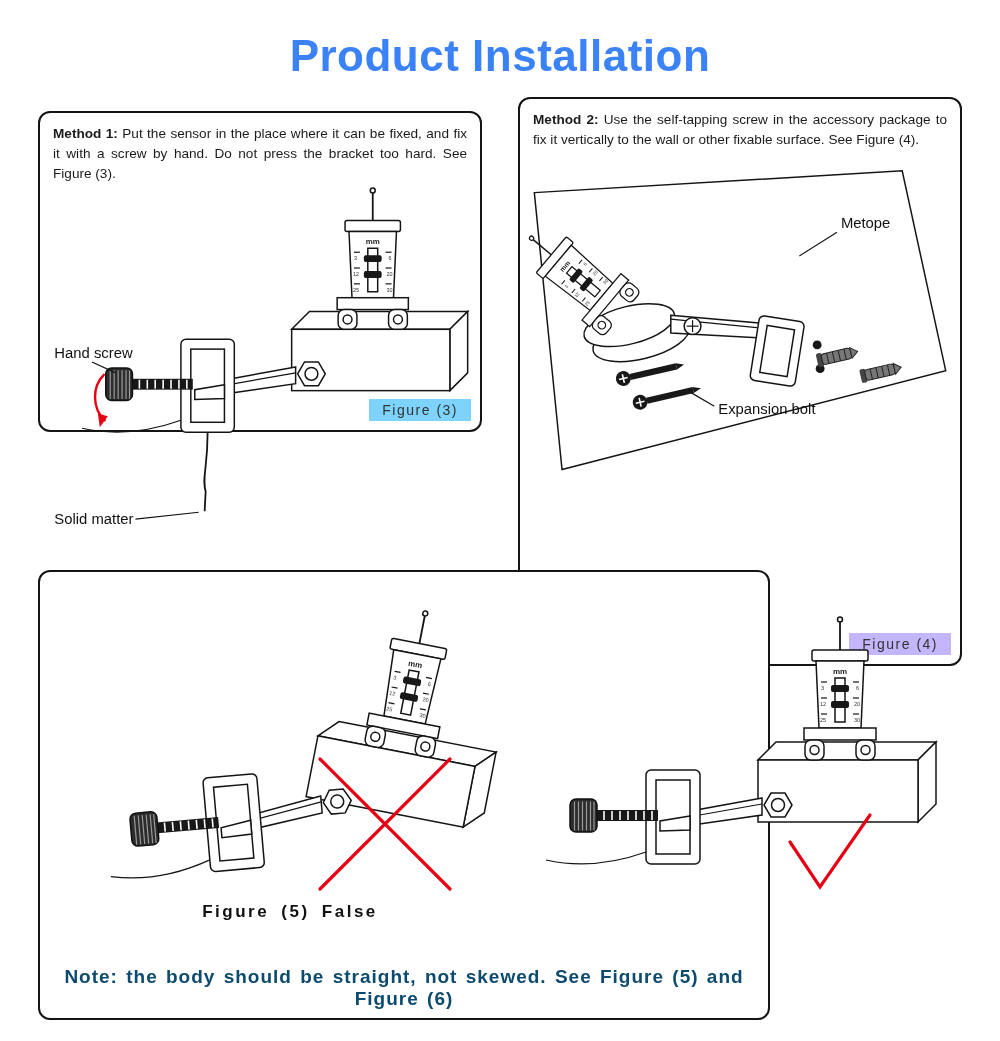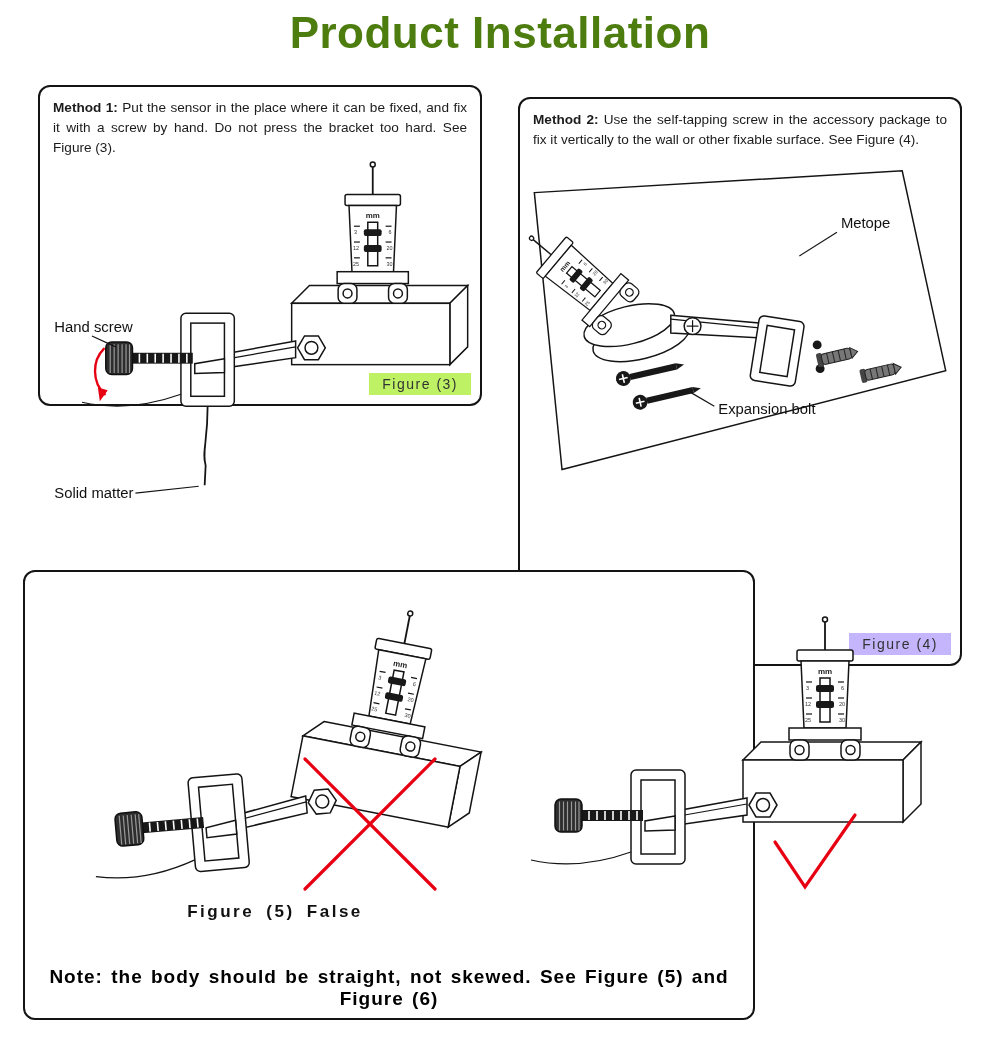--- a/index.html
+++ b/index.html
@@ -1,23 +1,23 @@
 <!DOCTYPE html>
 <html><head>
 <meta charset="utf-8">
 <style>
   * { margin:0; padding:0; box-sizing:border-box; }
   html,body { width:1000px; height:1041px; background:#fff; overflow:hidden;
     font-family:"Liberation Sans", sans-serif; position:relative; }
   .page-title { position:absolute; top:8px; left:0; width:100%; text-align:center;
     font-size:44px; font-weight:bold; color:#29ABE2; letter-spacing:0.5px; }
   .panel { position:absolute; border:2.5px solid #141414; border-radius:12px; background:#fff; }
-  #panel-method1 { left:38px; top:85px;  width:444px; height:321px; }
+  #panel-method1 { left:38px; top:111px;  width:444px; height:321px; }
   #panel-method2 { left:518px; top:97px; width:444px; height:569px; }
-  #panel-compare { left:23px; top:570px; width:732px; height:450px; }
+  #panel-compare { left:38px; top:570px; width:732px; height:450px; }
   .method-text { padding:11px 13px 0 13px; font-size:13.6px; line-height:20px;
     color:#1b1b1b; text-align:justify; }
   .method-text b { font-weight:bold; }
   .fig-tag { position:absolute; right:9px; bottom:9px; background:#C9C9C9; color:#333;
     font-size:14px; letter-spacing:1.5px; padding:3px 13px; }
   .diagram { position:absolute; }
   svg text { font-family:"Liberation Sans", sans-serif; }
   .shape { fill:#fff; stroke:#141414; stroke-width:1.5; }
   .ln    { stroke:#141414; stroke-width:1.8; fill:none; }
   .lnt   { stroke:#141414; stroke-width:1.2; fill:none; }
@@ -99,39 +99,39 @@
       <line x1="74.5" y1="189.5" x2="74.5" y2="218.5" class="ridge"></line>
       <line x1="78.5" y1="189.5" x2="78.5" y2="218.5" class="ridge"></line>
       <line x1="82.5" y1="189.5" x2="82.5" y2="218.5" class="ridge"></line>
       <line x1="86" y1="189.5" x2="86" y2="218.5" class="ridge"></line>
       <polygon points="284,193 277,205 263,205 256,193 263,181 277,181" class="shape"></polygon>
       <circle cx="270" cy="193" r="6.5" class="shape"></circle>
     </g>
   </defs>
 </svg>
 
-<h1 class="page-title" style="color: #4d7c0f;">Product Installation</h1>
+<h1 class="page-title" style="color: #3b82f6; margin-top: 23px;">Product Installation</h1>
 
 <div class="panel" id="panel-method1">
   <p class="method-text"><b>Method 1:</b> <span>Put the sensor in the place where it can be fixed, and fix it with a screw by hand. Do not press the bracket too hard. See Figure (3).</span></p>
 
   <svg class="diagram" style="left:4px;top:70px" width="436" height="352" viewBox="0 0 440 356">
     <use href="#block" x="250" y="130"></use>
     <use href="#gauge" x="296" y="4"></use>
     <use href="#armclamp"></use>
     <path d="M165,252 C165,290 159,298 163,312 L162,332" class="ln"></path>
     <path d="M60,194 C48,206 48,228 61,240" class="redarrow" style="stroke: rgb(230, 0, 18);"></path>
     <polygon points="54,233 64,236 56,247" class="redfill" style="fill: rgb(230, 0, 18);"></polygon>
     <text x="10" y="177" class="lbl">Hand screw</text>
     <line x1="48" y1="181" x2="72" y2="192" class="lnt"></line>
     <text x="10" y="345" class="lbl">Solid matter</text>
     <line x1="92" y1="340" x2="156" y2="333" class="lnt"></line>
   </svg>
 
-  <div class="fig-tag" style="background: #bef264;">Figure (3)</div>
+  <div class="fig-tag" style="background: #7dd3fc;">Figure (3)</div>
 </div>
 
 <div class="panel" id="panel-method2">
   <p class="method-text"><b>Method 2:</b> <span>Use the self-tapping screw in the accessory package to fix it vertically to the wall or other fixable surface. See Figure (4).</span></p>
 
   <svg class="diagram" style="left:4px;top:60px" width="436" height="356" viewBox="0 0 440 360">
     <polygon points="10,34 382,12 426,214 38,314" class="shape"></polygon>
     <text x="320" y="70" class="lbl">Metope</text>
     <line x1="316" y1="74" x2="278" y2="98" class="lnt"></line>
     <ellipse cx="118" cy="182" rx="50" ry="20" transform="rotate(-14 118 182)" class="shape"></ellipse>
@@ -210,14 +210,14 @@
       <use href="#block" x="250" y="140"></use>
       <use href="#gauge" x="296" y="14"></use>
       <g transform="translate(0,10)">
         <use href="#armclamp"></use>
       </g>
     </g>
     <polyline points="282,240 312,285 362,213" class="redmark" style="stroke: rgb(230, 0, 18);"></polyline>
   </svg>
 
   <div class="caption" style="left:90px;top:330px;width:320px">Figure (5) False</div>
-  <div class="note" style="color: #000000;">Note: the body should be straight, not skewed. See Figure (5) and Figure (6)</div>
+  <div class="note" style="color: #0c4a6e;">Note: the body should be straight, not skewed. See Figure (5) and Figure (6)</div>
 </div>
 
 </body></html>

